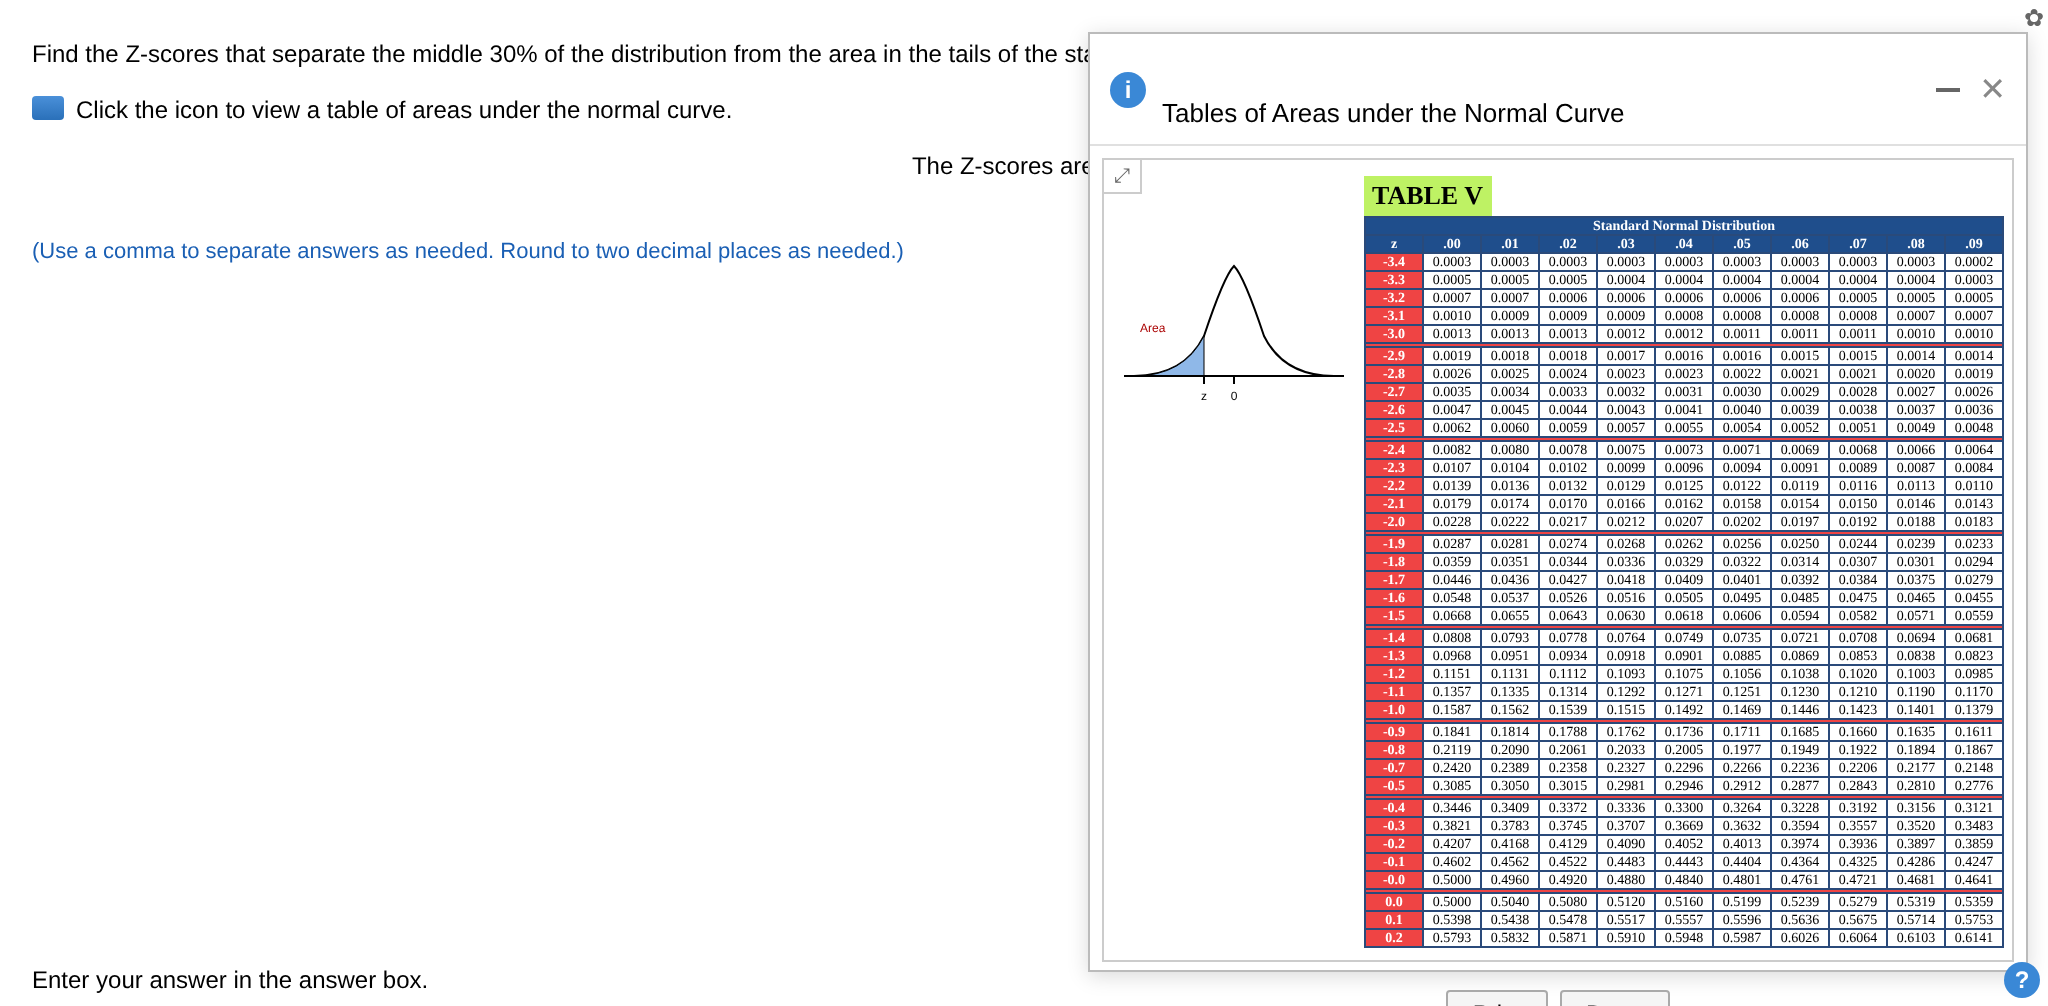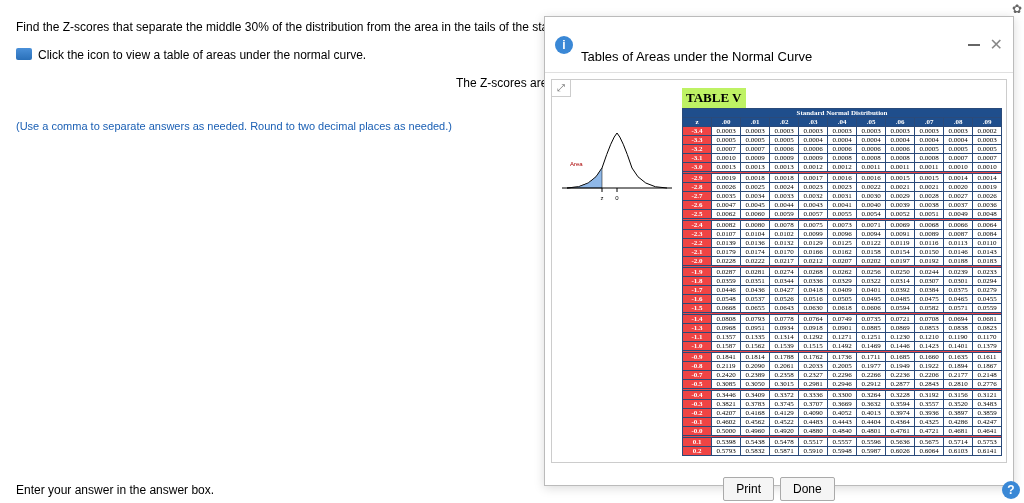--- a/index.html
+++ b/index.html
@@ -404,20 +404,33 @@
                   <td>0.0934</td>
                   <td>0.0918</td>
                   <td>0.0901</td>
                   <td>0.0885</td>
                   <td>0.0869</td>
                   <td>0.0853</td>
                   <td>0.0838</td>
                   <td>0.0823</td>
                 </tr>
                 <tr>
+                  <td>-1.2</td>
+                  <td>0.1151</td>
+                  <td>0.1131</td>
+                  <td>0.1112</td>
+                  <td>0.1093</td>
+                  <td>0.1075</td>
+                  <td>0.1056</td>
+                  <td>0.1038</td>
+                  <td>0.1020</td>
+                  <td>0.1003</td>
+                  <td>0.0985</td>
+                </tr>
+                <tr>
                   <td>-1.1</td>
                   <td>0.1357</td>
                   <td>0.1335</td>
                   <td>0.1314</td>
                   <td>0.1292</td>
                   <td>0.1271</td>
                   <td>0.1251</td>
                   <td>0.1230</td>
                   <td>0.1210</td>
                   <td>0.1190</td>
@@ -556,20 +569,33 @@
                   <td>0.4801</td>
                   <td>0.4761</td>
                   <td>0.4721</td>
                   <td>0.4681</td>
                   <td>0.4641</td>
                 </tr>
                 <tr class="sep">
                   <td colspan="11"></td>
                 </tr>
                 <tr>
+                  <td>0.0</td>
+                  <td>0.5000</td>
+                  <td>0.5040</td>
+                  <td>0.5080</td>
+                  <td>0.5120</td>
+                  <td>0.5160</td>
+                  <td>0.5199</td>
+                  <td>0.5239</td>
+                  <td>0.5279</td>
+                  <td>0.5319</td>
+                  <td>0.5359</td>
+                </tr>
+                <tr>
                   <td>0.1</td>
                   <td>0.5398</td>
                   <td>0.5438</td>
                   <td>0.5478</td>
                   <td>0.5517</td>
                   <td>0.5557</td>
                   <td>0.5596</td>
                   <td>0.5636</td>
                   <td>0.5675</td>
                   <td>0.5714</td>

